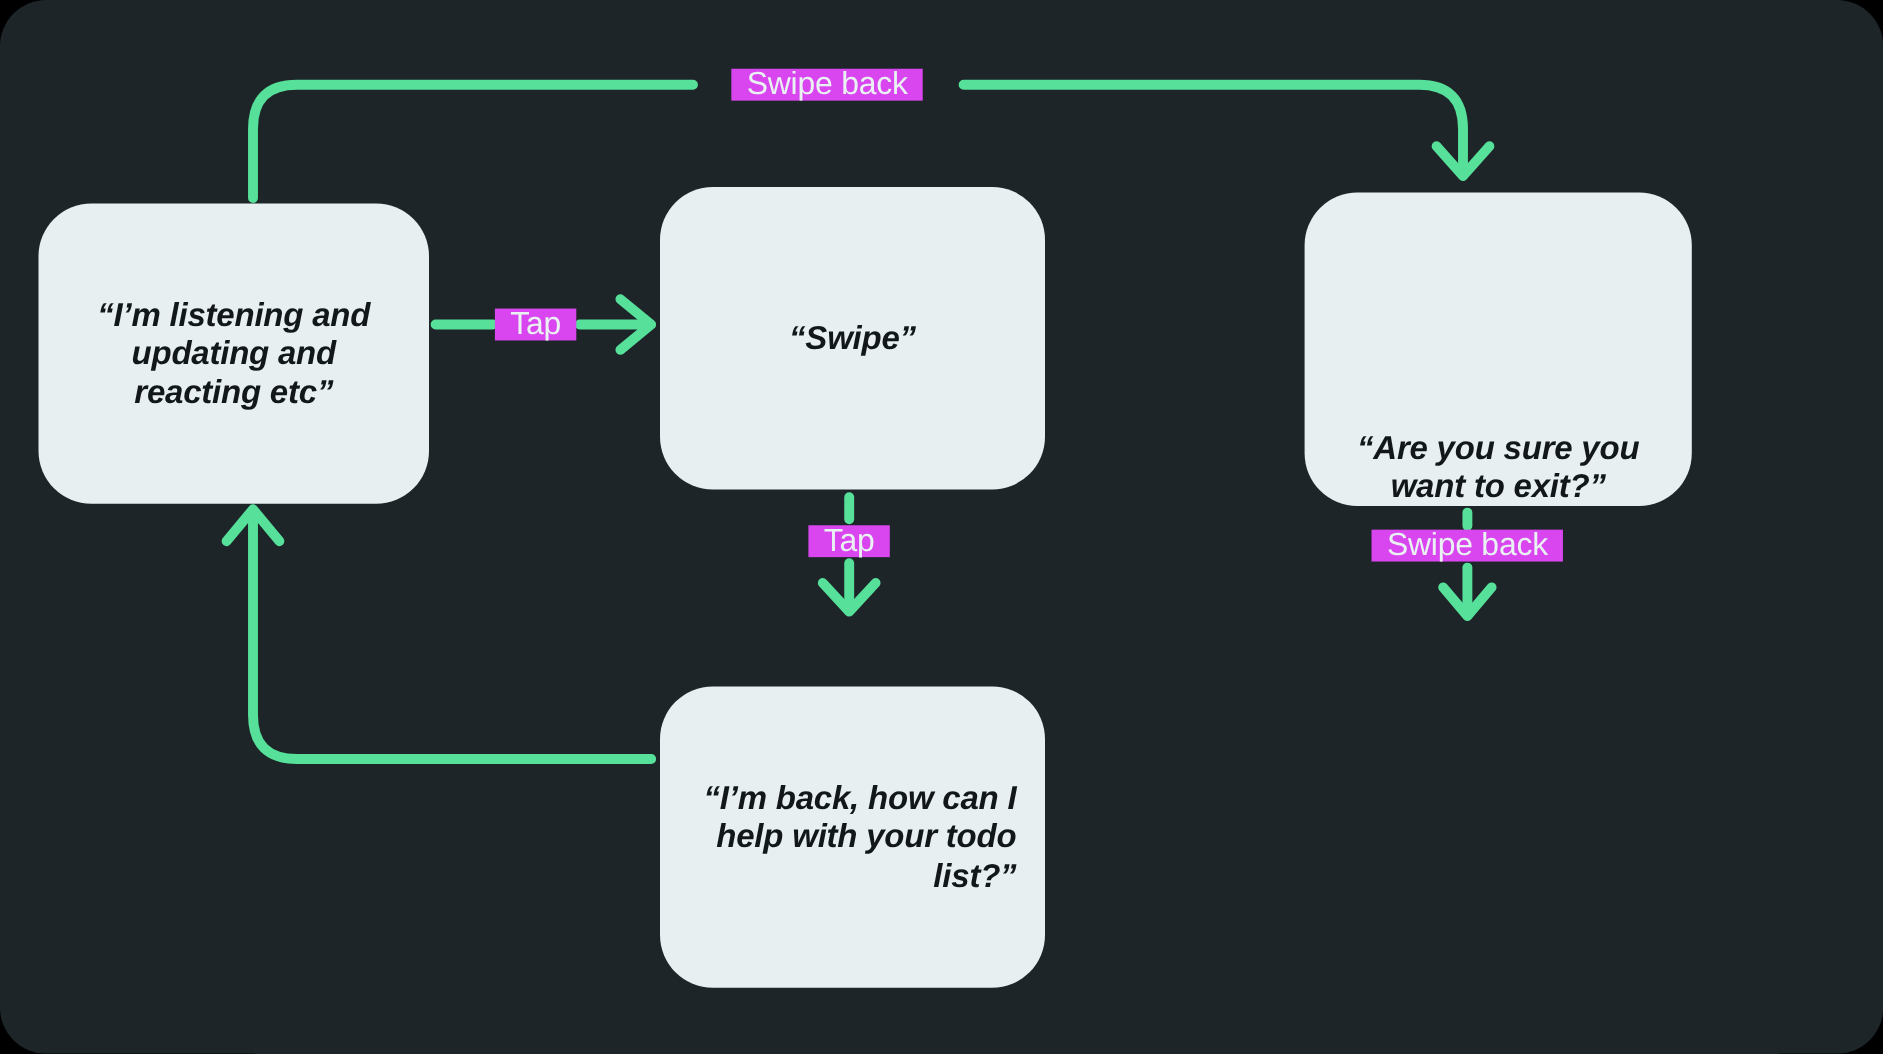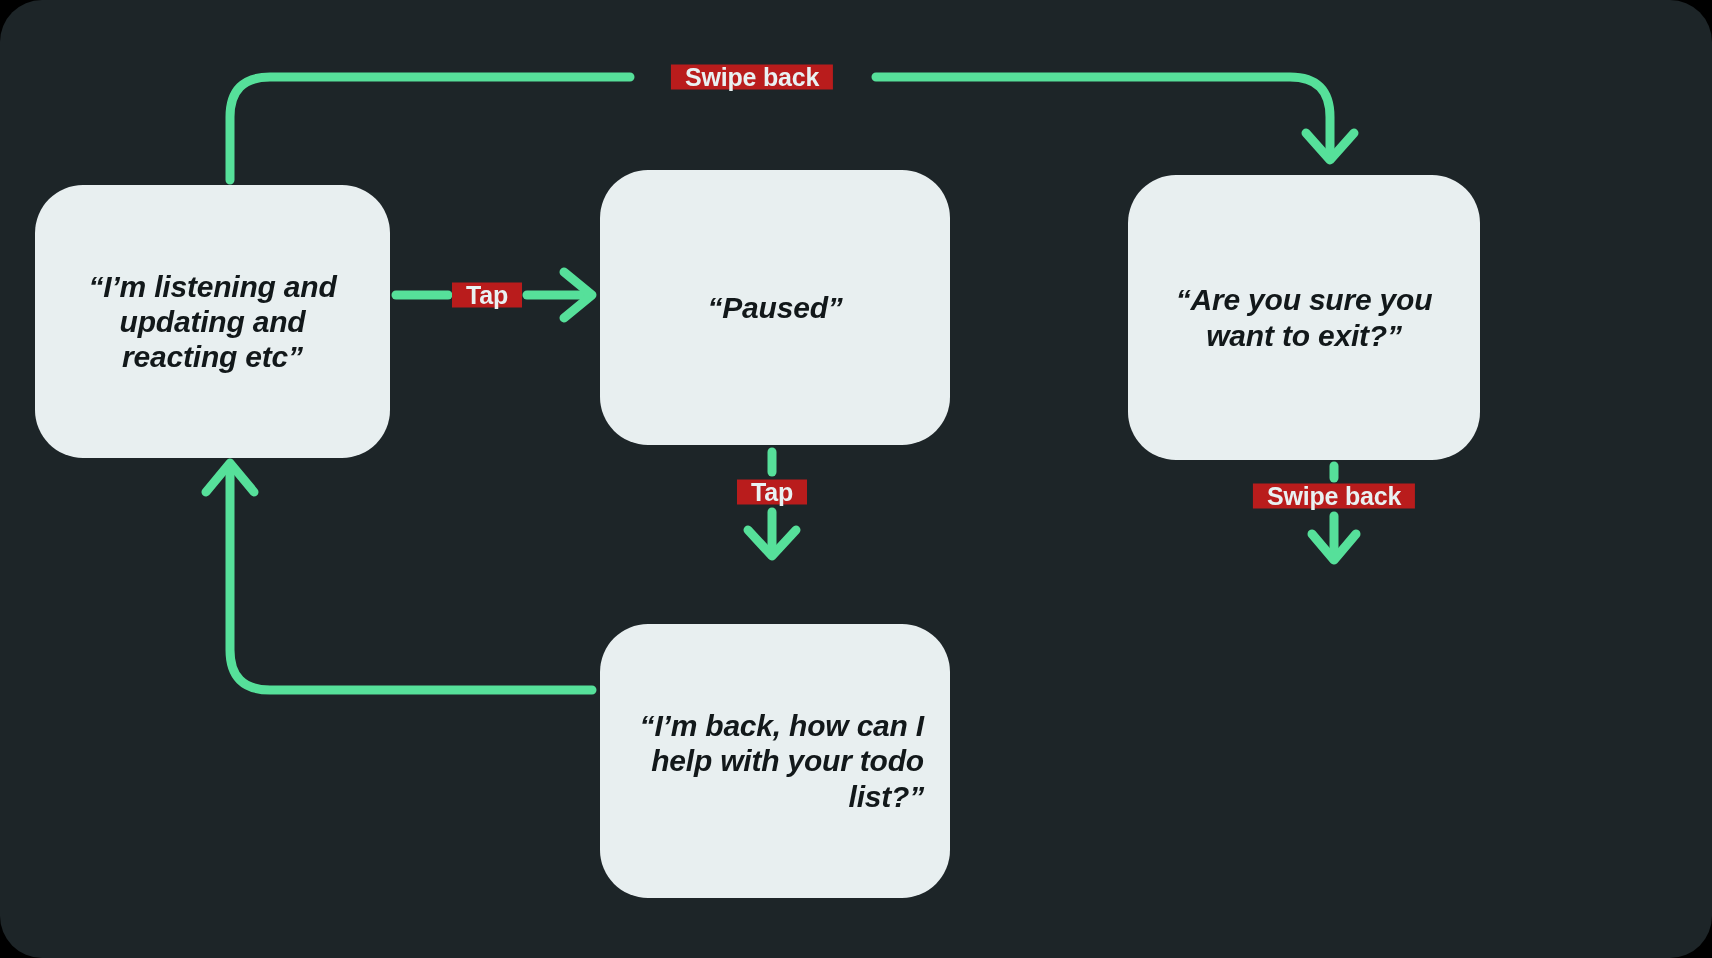--- a/index.html
+++ b/index.html
@@ -49,32 +49,32 @@
     letter-spacing: -0.2px;
     white-space: pre-line;
   }
   .node-label.plain {
     font-style: normal;
     letter-spacing: 0px;
   }
   .edge-label {
     position: absolute;
     color: #e9f1f2;
-    font-size: 25px;
-    font-weight: 700;
+    font-size: 29px;
+    font-weight: 400;
     letter-spacing: -0.2px;
     white-space: nowrap;
     transform: translate(-50%, -50%);
-    background: #b91c1c;
+    background: #d946ef;
     padding: 0 14px;
     line-height: 1;
   }
   #n1 { left: 35px;   top: 185px; width: 355px; height: 273px; }
   #n2 { left: 600px;  top: 170px; width: 350px; height: 275px; }
-  #n3 { left: 1128px; top: 175px; width: 352px; height: 285px; }
+  #n3 { left: 1186px; top: 175px; width: 352px; height: 285px; align-items: flex-end; }
   #n4 { left: 600px;  top: 624px; width: 350px; height: 274px; text-align: right; }
   #n5 { left: 1160px; top: 640px; width: 352px; height: 258px; }
 
   #lbl-swipe-top  { left: 752px;  top: 77px; }
   #lbl-tap-1      { left: 487px;  top: 295px; }
   #lbl-tap-2      { left: 772px;  top: 492px; }
   #lbl-swipe-right{ left: 1334px; top: 496px; }
 </style>
 </head>
 <body>
@@ -103,21 +103,21 @@
       <path d="M 1334 516 L 1334 552"></path>
       <path d="M 1312 534 L 1334 560 L 1356 534"></path>
     </g>
   </svg>
 
   <div class="node" id="n1">
     <div class="node-label">“I’m listening and updating and reacting etc”</div>
   </div>
 
   <div class="node" id="n2">
-    <div class="node-label">“Paused”</div>
+    <div class="node-label">“Swipe”</div>
   </div>
 
   <div class="node" id="n3">
     <div class="node-label">“Are you sure you want to exit?”</div>
   </div>
 
   <div class="node" id="n4">
     <div class="node-label">“I’m back, how can I help with your todo list?”</div>
   </div>
 

